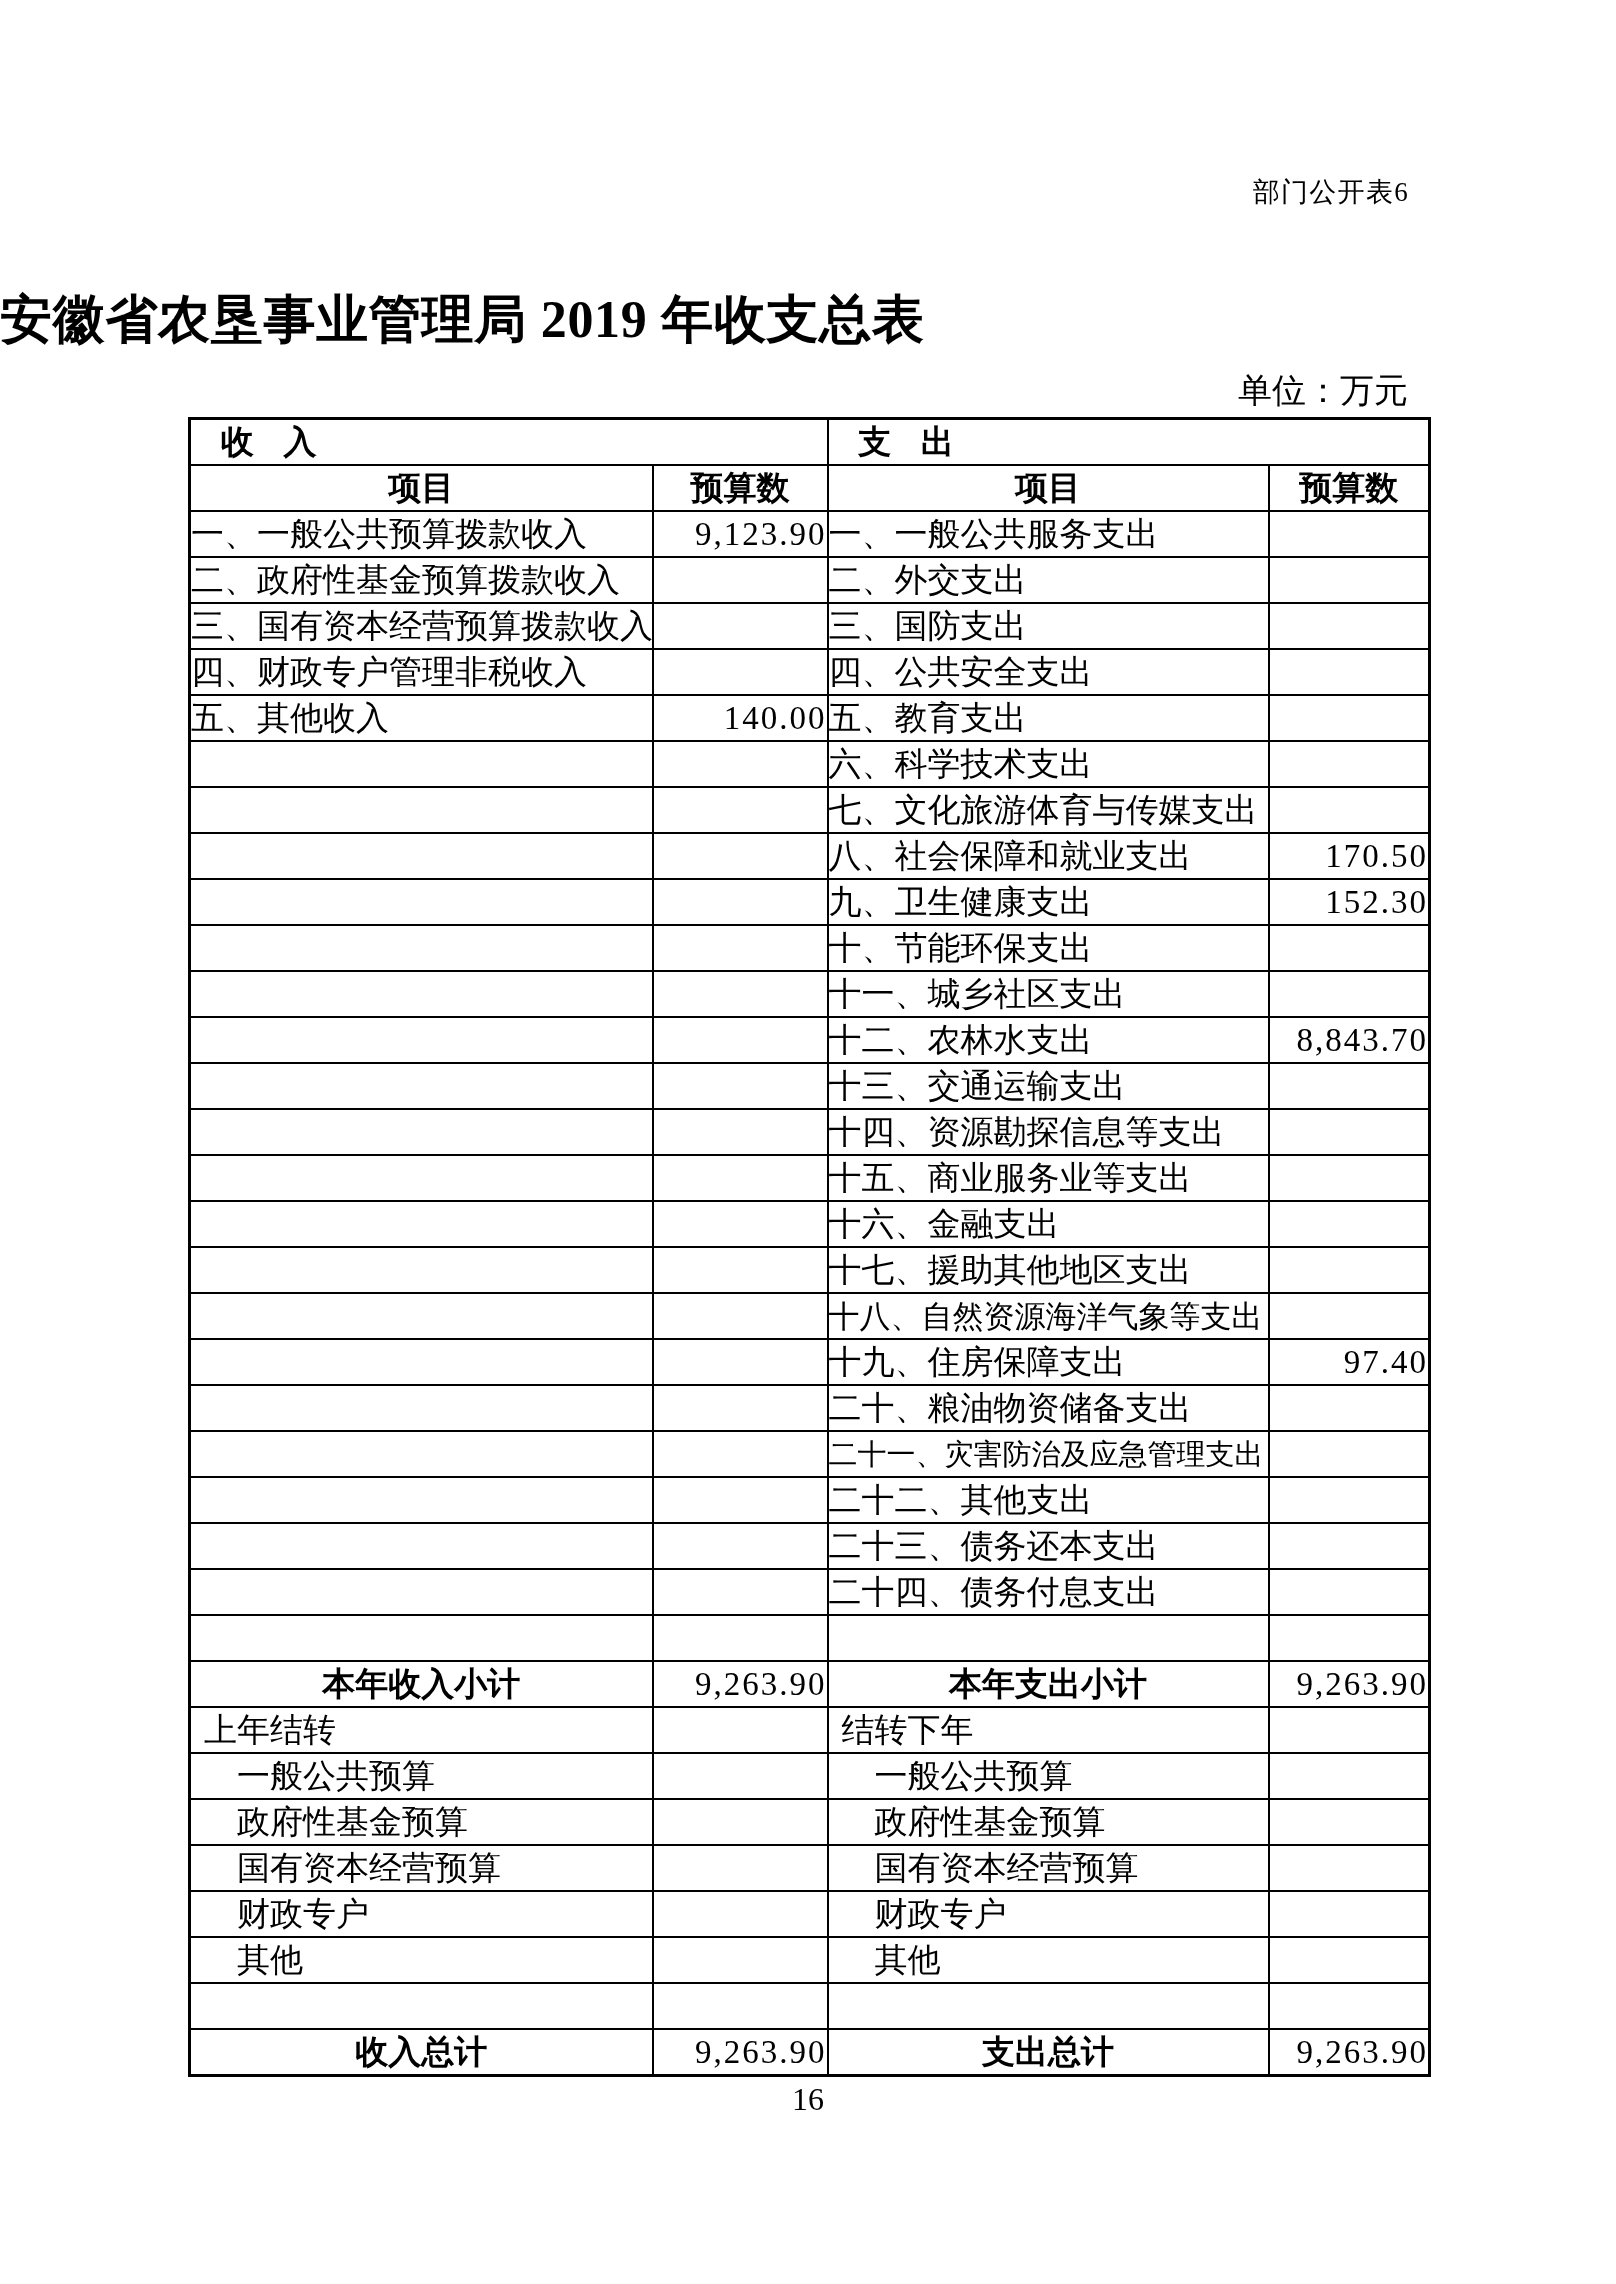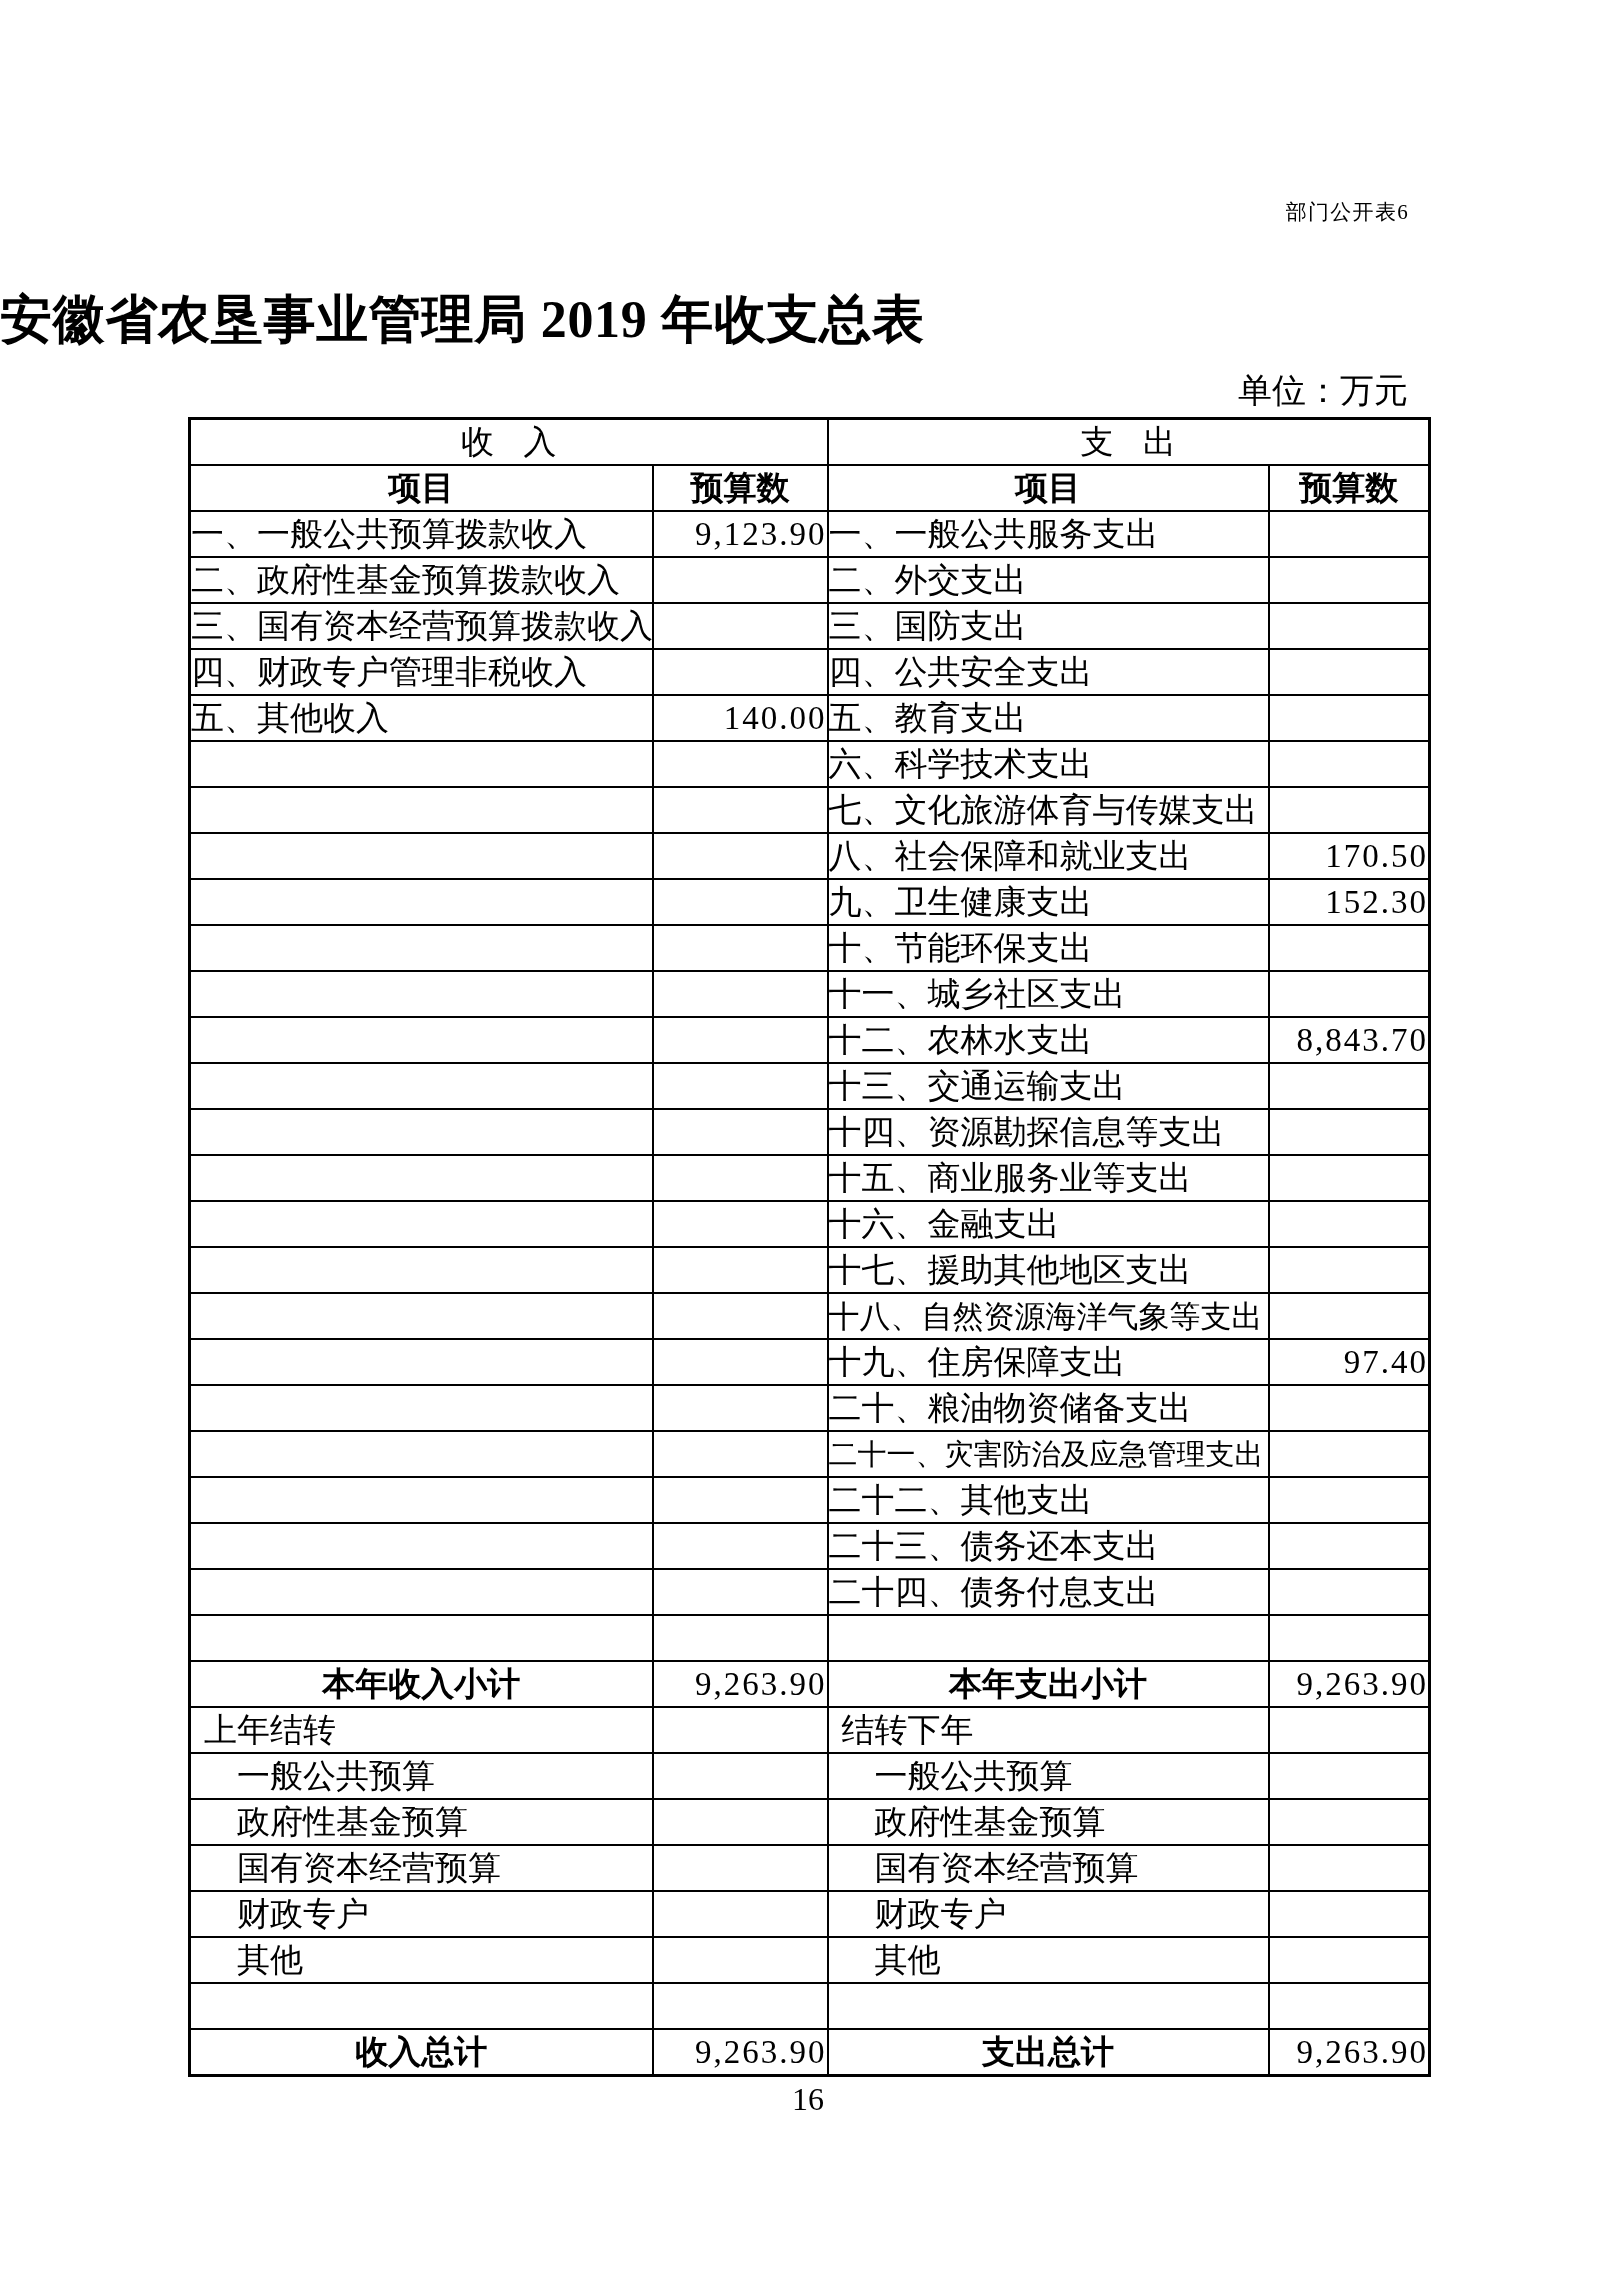--- a/index.html
+++ b/index.html
@@ -3,22 +3,22 @@
 <meta charset="utf-8">
 <style>
   html,body{margin:0;padding:0;background:#ffffff;}
   body{
     width:1616px;height:2284px;position:relative;
     font-family:"Liberation Serif","DejaVu Serif",serif;
     color:#000;
     -webkit-font-smoothing:antialiased;
   }
   .corner-label{
-    position:absolute;top:198px;right:207px;
-    font-size:21px;letter-spacing:1.3px;
+    position:absolute;top:174px;right:207px;
+    font-size:27px;letter-spacing:1.3px;
   }
   .page-title{
     position:absolute;top:285px;left:0;width:100%;
     text-align:left;font-size:52px;font-weight:bold;
     letter-spacing:0.7px;margin:0;
   }
   .unit-label{
     position:absolute;top:368px;right:208px;
     font-size:34px;
   }
@@ -26,21 +26,21 @@
     position:absolute;left:188px;top:417px;
     width:1239px;border-collapse:collapse;table-layout:fixed;
     border:3.3px solid #000;
   }
   table.budget th,table.budget td{
     border:2px solid #000;
     height:44px;padding:0;overflow:hidden;white-space:nowrap;
     font-size:33px;line-height:1;vertical-align:middle;
   }
   th.half-header{
-    font-weight:normal;text-align:center;
+    font-weight:bold;text-align:left;
     letter-spacing:0.9em;text-indent:0.9em;
   }
   th.col-header{font-weight:bold;text-align:center;}
   td.item{text-align:left;padding-left:17px;padding-right:3.9px;}
   td.num{text-align:right;padding-right:10.4px;letter-spacing:2px;}
   tr.r-sub td.item{padding-left:46px;}
   tr.r-section td.item{padding-left:13px;}
   tr.r-subtotal td.item,tr.r-total td.item{
     text-align:center;font-weight:bold;padding-left:0;
   }

